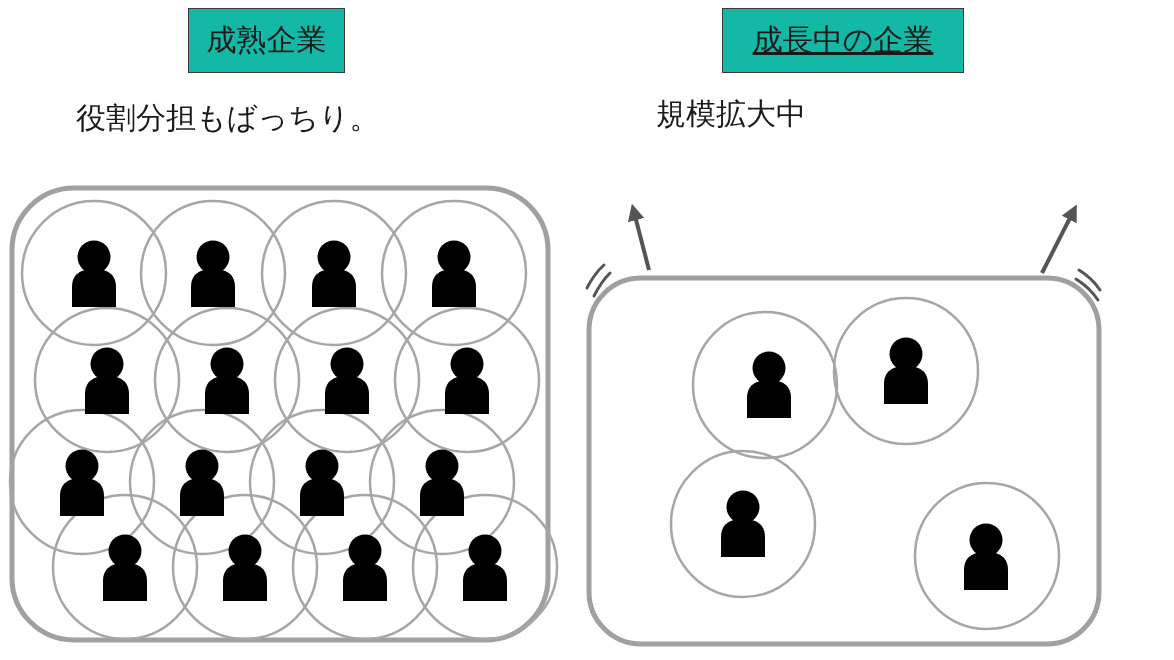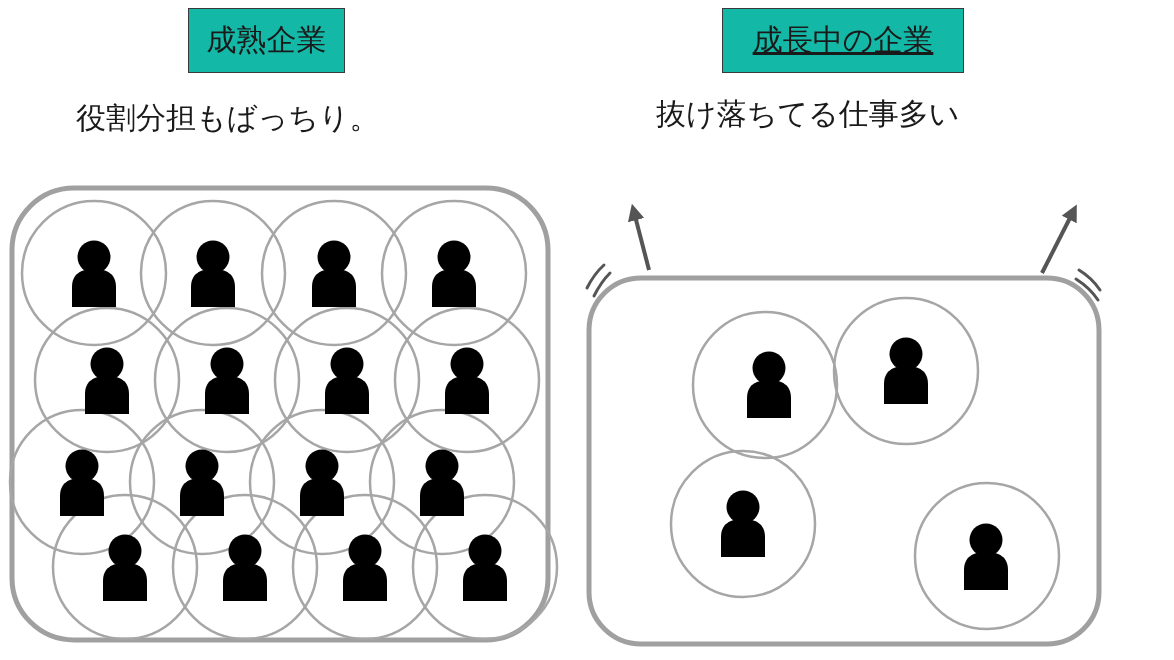--- a/index.html
+++ b/index.html
@@ -22,21 +22,21 @@
   <span>成熟企業</span>
 </div>
 <div class="title-box" id="title-right">
   <span>成長中の企業</span>
 </div>
 
 <div class="desc" id="desc-left">
   <div>役割分担もばっちり。</div>
 </div>
 <div class="desc" id="desc-right">
-  <div>抜け落ちてる仕事多い</div>
+  <div>規模拡大中</div>
 </div>
 
 <svg id="diagram" width="1174" height="660" viewBox="0 0 1174 660">
   <defs>
     <symbol id="person" viewBox="0 0 46 68">
       <circle cx="23" cy="17" r="16.5"></circle>
       <path d="M1 67 L1 47 C1 34 10 29 23 29 C36 29 45 34 45 47 L45 67 Z"></path>
     </symbol>
     <marker id="arrowhead" viewBox="0 0 10 10" refX="5" refY="5" markerWidth="4.2" markerHeight="4.2" orient="auto">
       <path d="M0 0 L10 5 L0 10 Z" fill="#555"></path>

